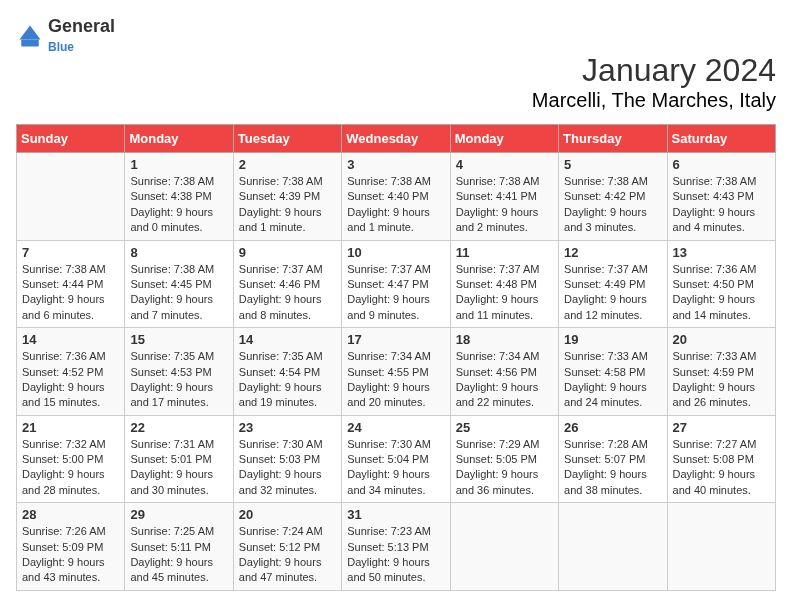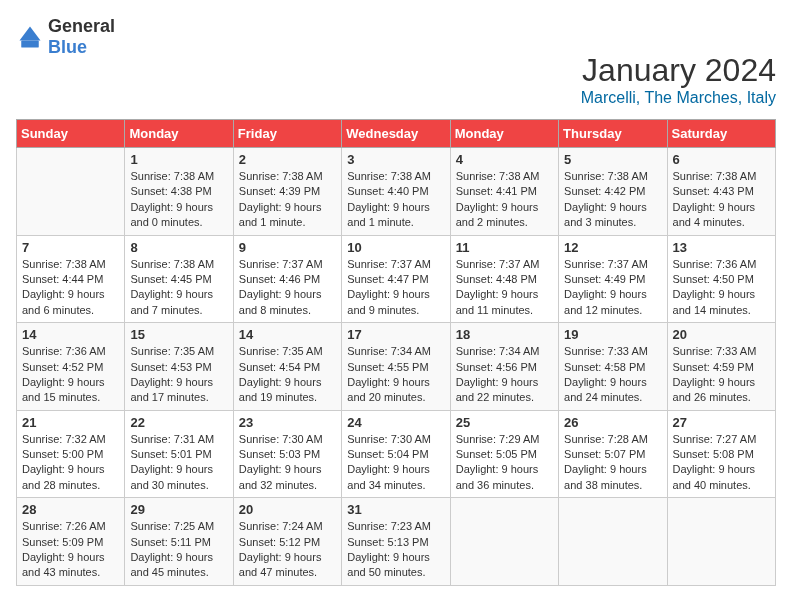--- a/index.html
+++ b/index.html
@@ -28,22 +28,22 @@
     .title-area {
       text-align: right;
       margin-top: 36px;
     }
     .month-title {
       font-size: 32px;
       color: #333;
       font-weight: normal;
     }
     .location-title {
-      font-size: 16px;
-      color: #0369a1;
+      font-size: 20px;
+      color: #000000;
     }
     table {
       width: 100%;
       border-collapse: collapse;
       font-size: 11px;
     }
     thead tr {
       background-color: #ef4444;
       color: #fff;
     }
@@ -87,35 +87,35 @@
 <body>
 
 <div class="header-area">
   <div class="logo">
     <svg class="logo-icon" viewBox="0 0 32 32">
       <polygon points="16,4 28,20 4,20" fill="#3a7ecf"></polygon>
       <rect x="6" y="20" width="20" height="8" fill="#3a7ecf" rx="1"></rect>
     </svg>
     <div>
       <span style="font-size:18px;font-weight:bold;color:#333;text-align:right;">General</span><br>
-      <span style="font-size:18px;font-weight:bold;color:#3a7ecf;">Blue</span>
+      <span style="font-size:12px;font-weight:bold;color:#3a7ecf;">Blue</span>
     </div>
   </div>
   <div class="title-area">
     <div class="month-title">January 2024</div>
     <div class="location-title">Marcelli, The Marches, Italy</div>
   </div>
 </div>
 
 <table>
   <thead>
     <tr>
     <th>Sunday</th>
         <th>Monday</th>
-        <th>Friday</th>
+        <th>Tuesday</th>
         <th>Wednesday</th>
         <th>Monday</th>
         <th>Thursday</th>
         <th>Saturday</th>
       </tr>
   </thead>
   <tbody id="calendar-body">
   <tr>
         <td></td>
         <td>

